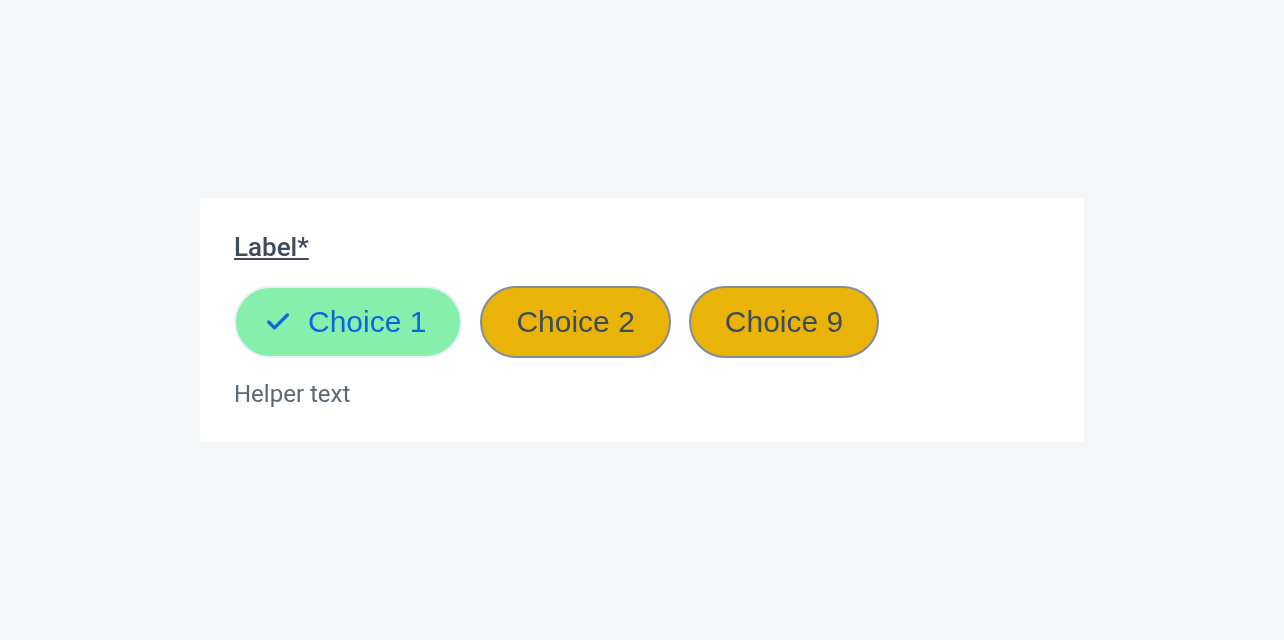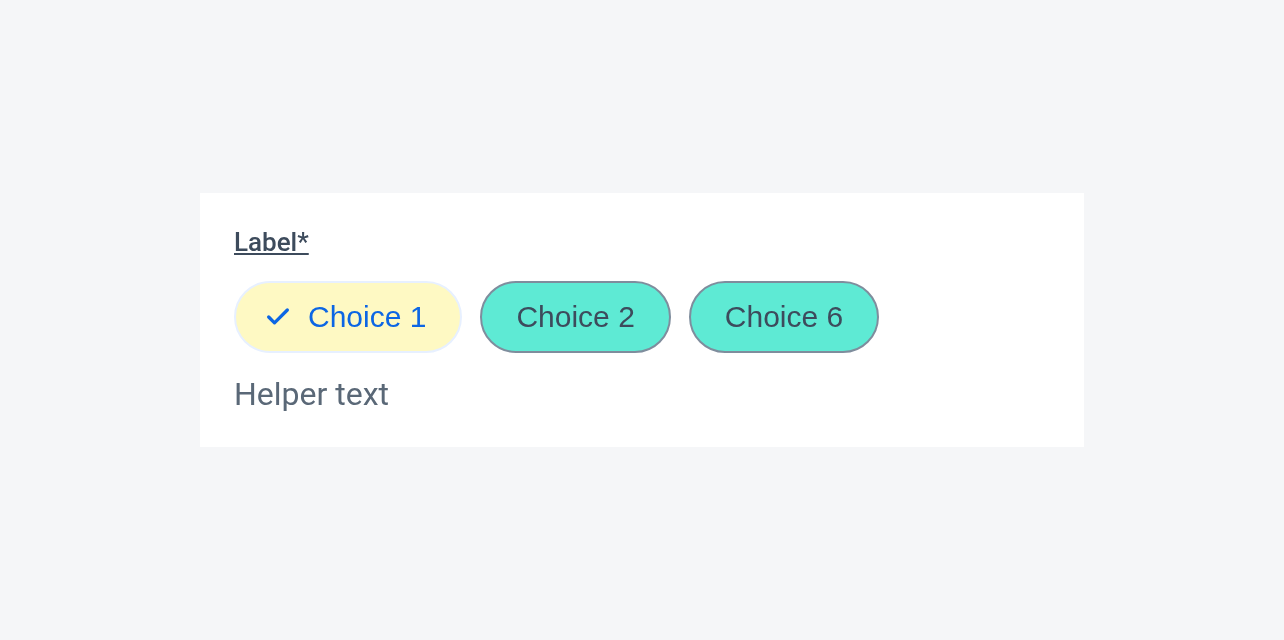--- a/index.html
+++ b/index.html
@@ -31,29 +31,29 @@
     margin-bottom: 22px;
     white-space: nowrap;
   }
   .chip {
     display: inline-flex;
     align-items: center;
     height: 72px;
     padding: 0 34px;
     border-radius: 999px;
     border: 2px solid #7f8d9d;
-    background: #5eead4;
+    background: #eab308;
     color: #3d4b5c;
     font-size: 30px;
     font-weight: 400;
     cursor: pointer;
     flex-shrink: 0;
   }
   .chip.selected {
-    background: #fef9c3;
+    background: #86efac;
     border-color: #e7f0ff;
     color: #0c66e4;
     padding-left: 28px;
   }
   .chip.selected .check {
     display: inline-flex;
     margin-right: 16px;
   }
   .chip .check {
     display: none;
@@ -63,21 +63,21 @@
   .chip .check svg {
     width: 28px;
     height: 28px;
     stroke: #0c66e4;
     stroke-width: 2.8;
     fill: none;
     stroke-linecap: round;
     stroke-linejoin: round;
   }
   .helper {
-    font-size: 32px;
+    font-size: 24px;
     color: #5a6877;
     font-weight: 400;
   }
 </style>
 </head>
 <body>
 
 <div class="card">
   <div class="field-label">Label*</div>
   <div class="chips-row">
@@ -88,17 +88,17 @@
           </svg>
       </span>
       <span>Choice 1</span>
     </button>
     <button class="chip">
 
       <span>Choice 2</span>
     </button>
     <button class="chip">
 
-      <span>Choice 6</span>
+      <span>Choice 9</span>
     </button>
   </div>
   <div class="helper">Helper text</div>
 </div>
 
 </body></html>

